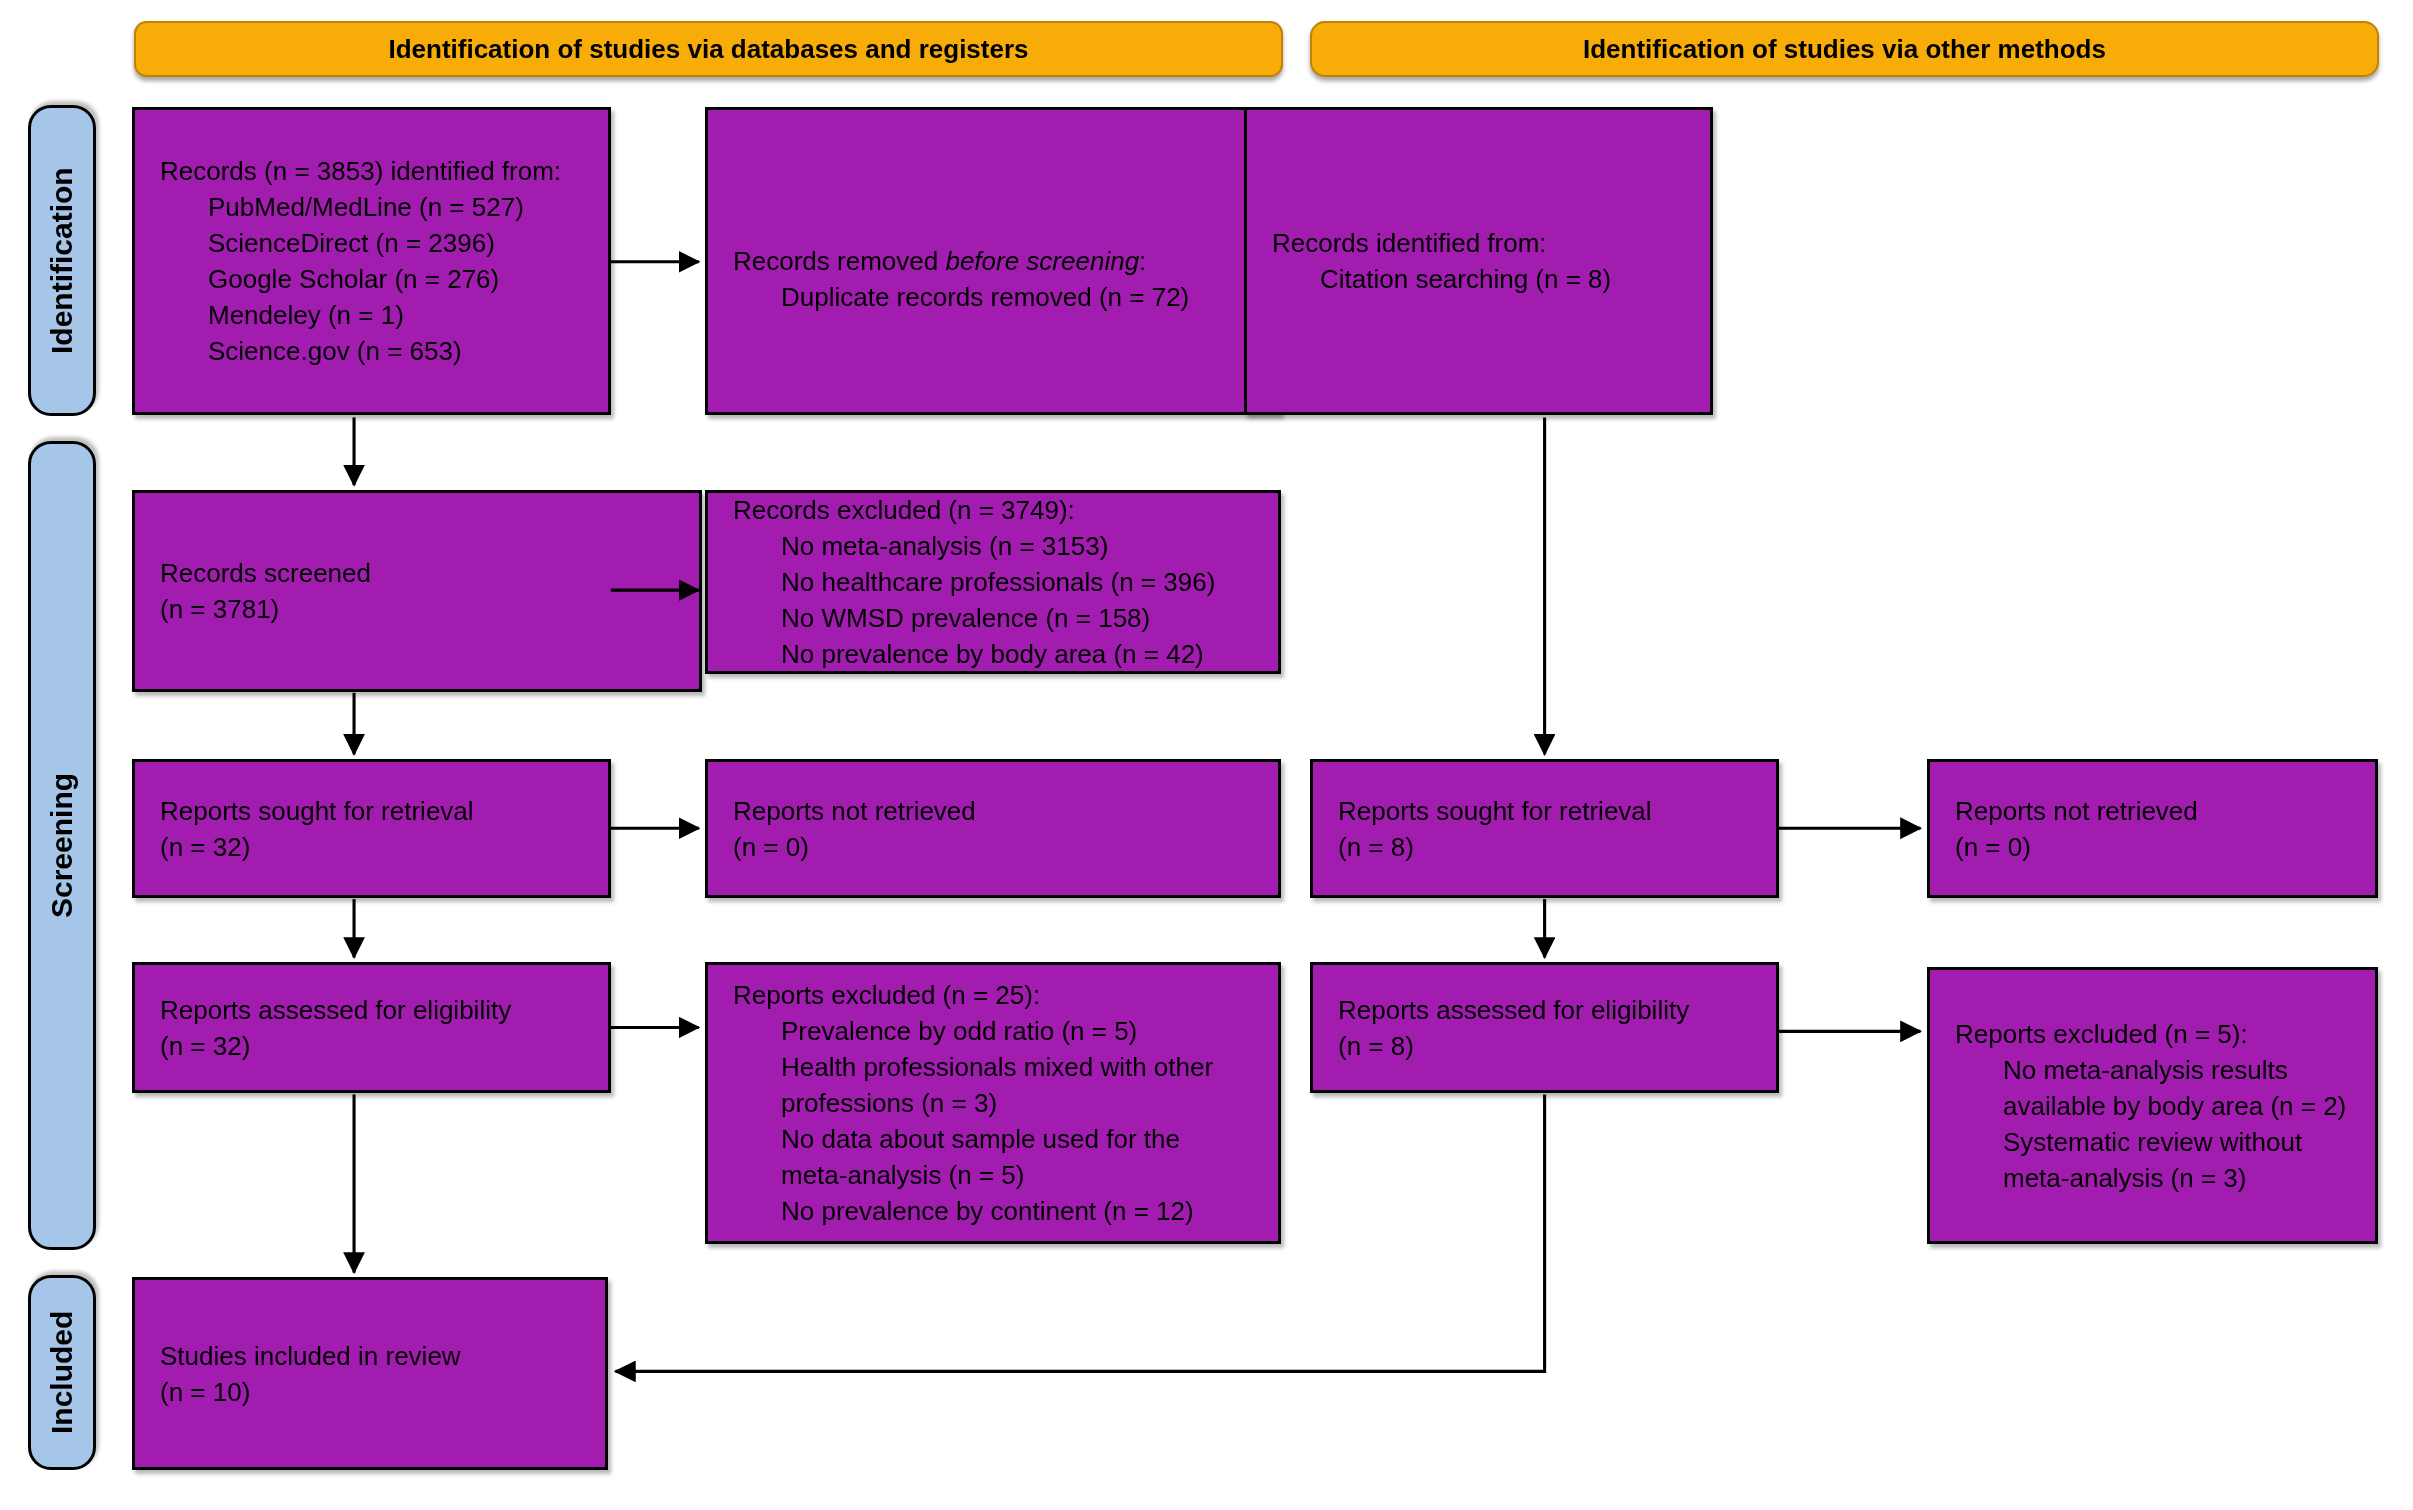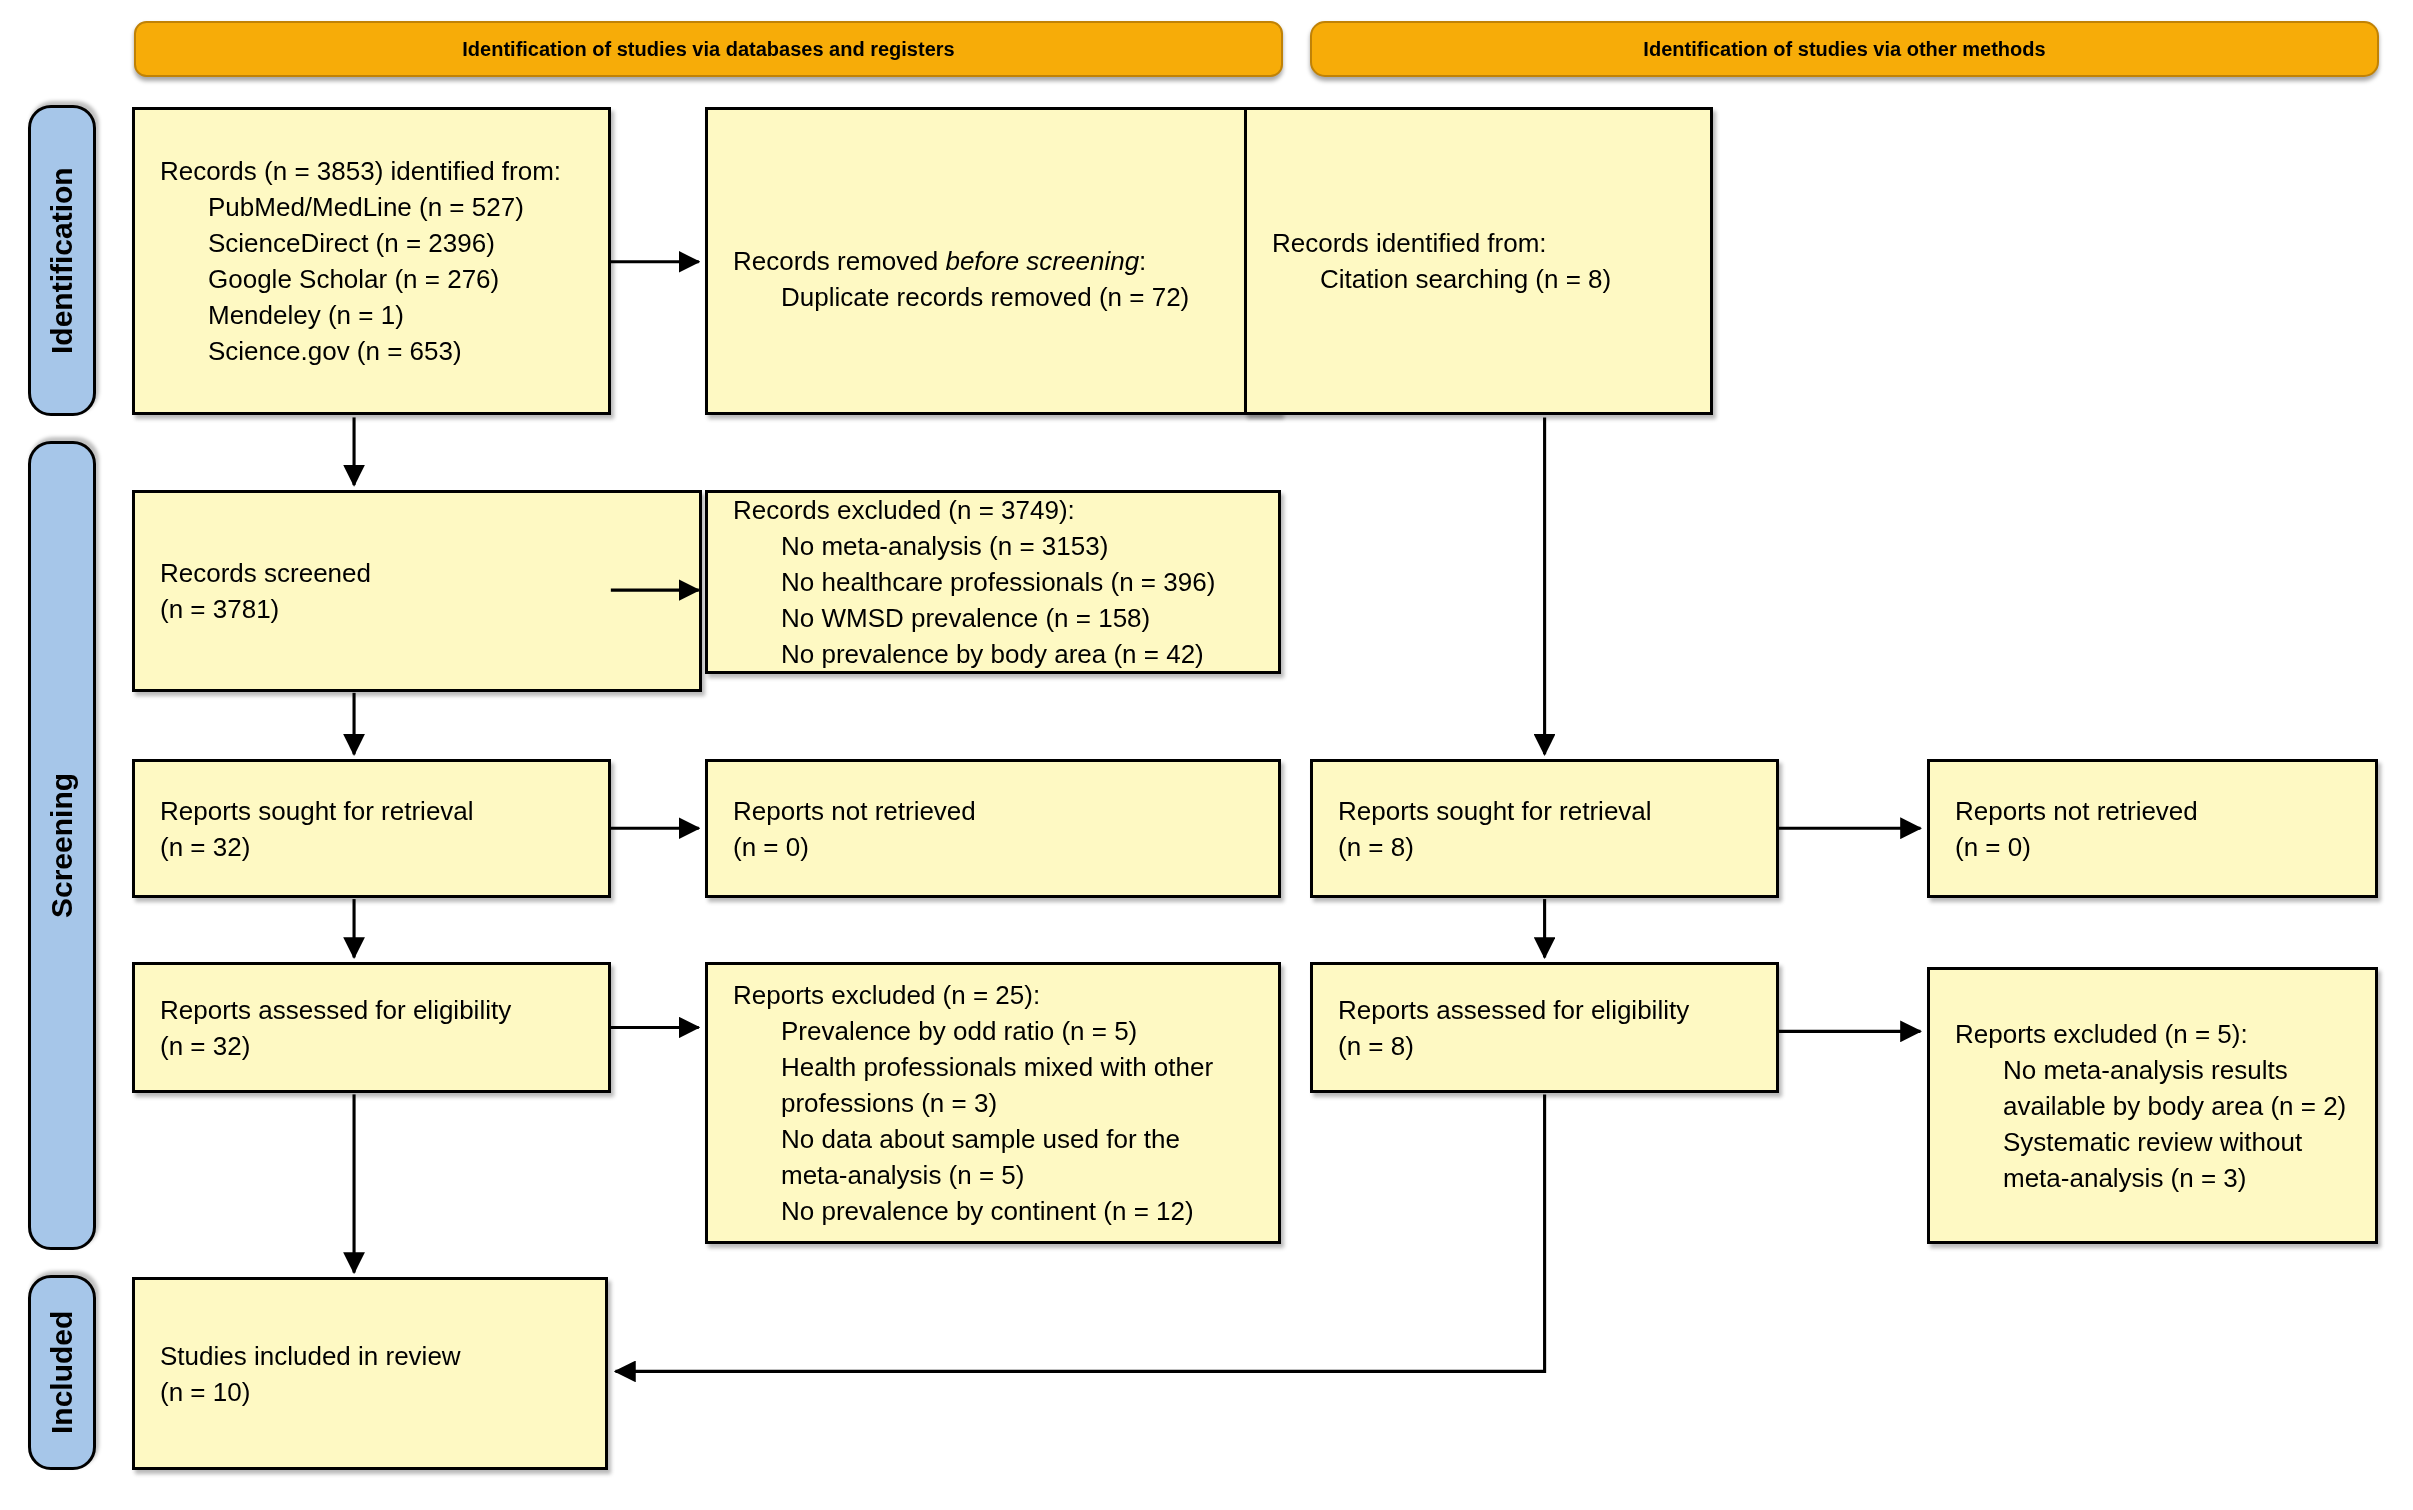--- a/index.html
+++ b/index.html
@@ -10,39 +10,39 @@
     font-family:"Liberation Sans","DejaVu Sans",sans-serif;
     color:#000;
     overflow:hidden;
   }
   .band{
     position:absolute;
     background:var(--header-bg,#F7AC08);
     border:2.3px solid var(--header-border,#C08206);
     border-radius:12.5px;
     display:flex;align-items:center;justify-content:center;
-    font-weight:bold;font-size:20px;
+    font-weight:bold;font-size:26px;
     box-shadow:0 3.1px 4.7px rgba(0,0,0,0.35);
     box-sizing:border-box;
   }
   .stage{
     position:absolute;
     background:var(--sidebar-bg,#A6C6E9);
     border:3.9px solid #000;
     border-radius:23px;
     display:flex;align-items:center;justify-content:center;
     font-weight:bold;font-size:30px;
     writing-mode:vertical-rl;
     transform:rotate(180deg);
     box-shadow:-2.3px 3.1px 3.9px rgba(0,0,0,0.25);
     box-sizing:border-box;
   }
   .box{
     position:absolute;
-    background:#fef9c3;
+    background:#a21caf;
     border:3.9px solid #000;
     box-shadow:3.1px 3.9px 3.9px rgba(0,0,0,0.28);
     display:flex;flex-direction:column;justify-content:center;
     padding:18.7px 25px;
     box-sizing:border-box;
     font-size:26px;line-height:36px;
   }
   .indent{padding-left:48px;white-space:pre-line;}
   .line{white-space:pre-line;}
   em{font-style:italic;}

